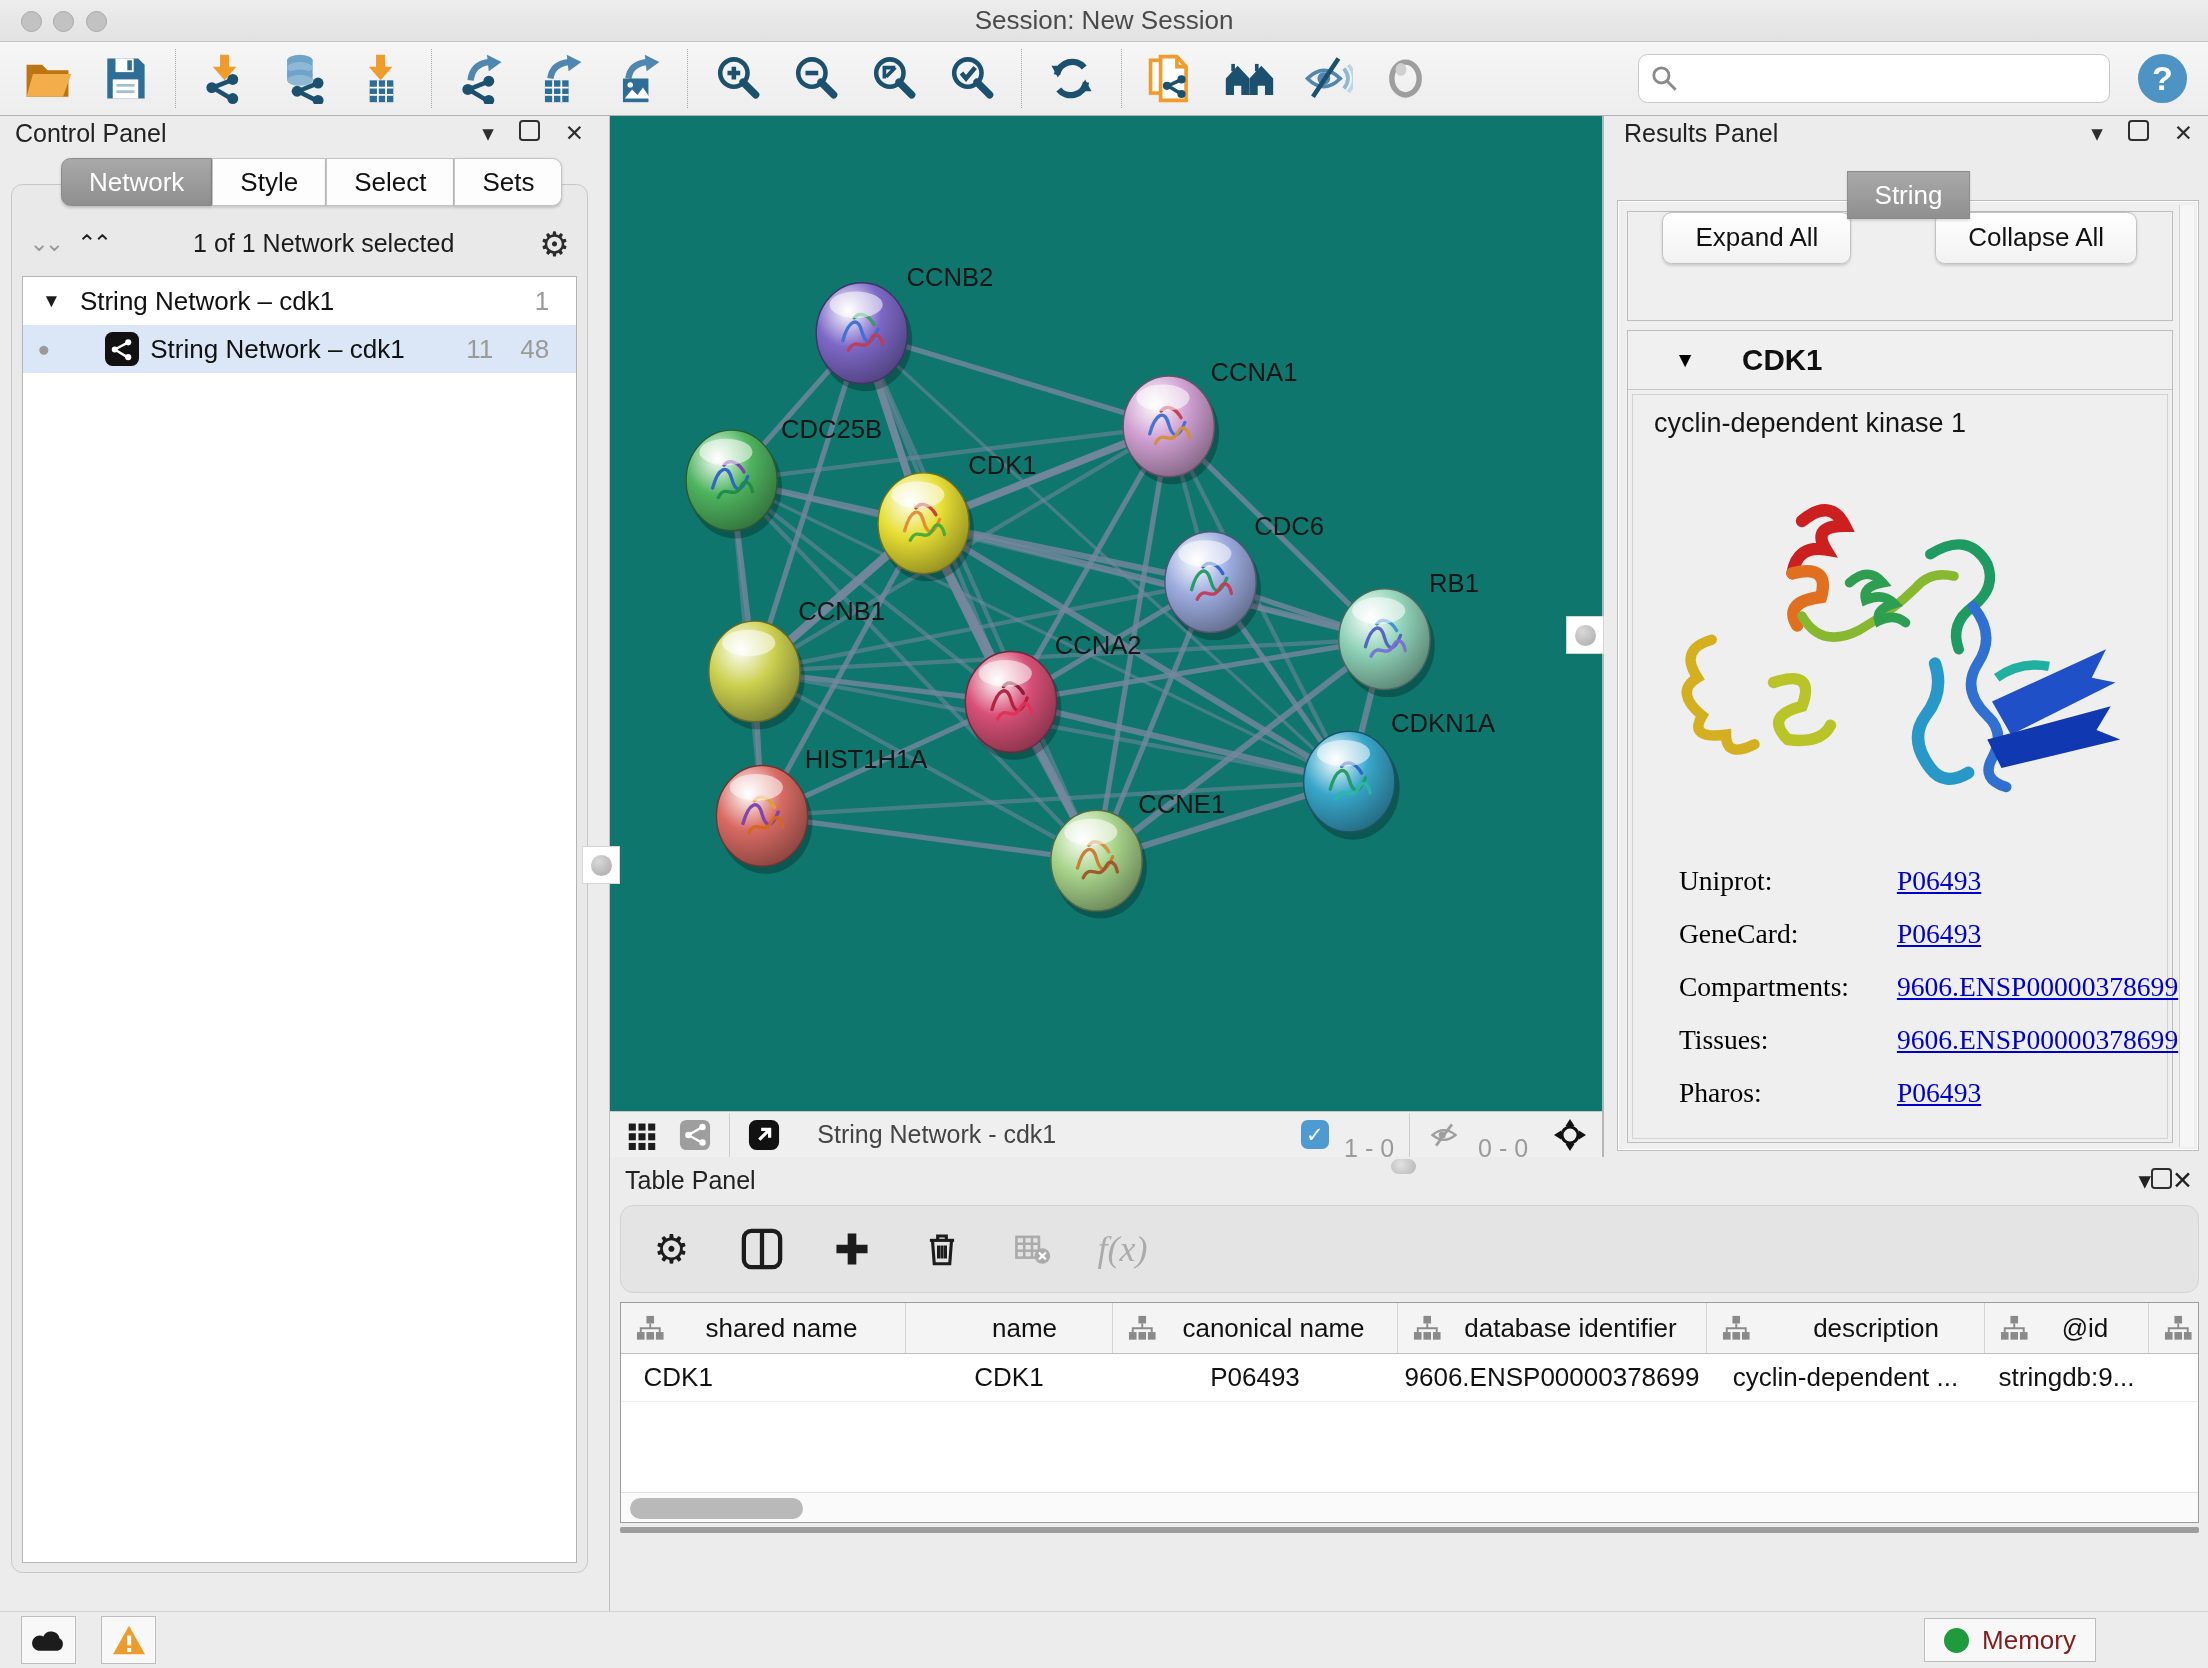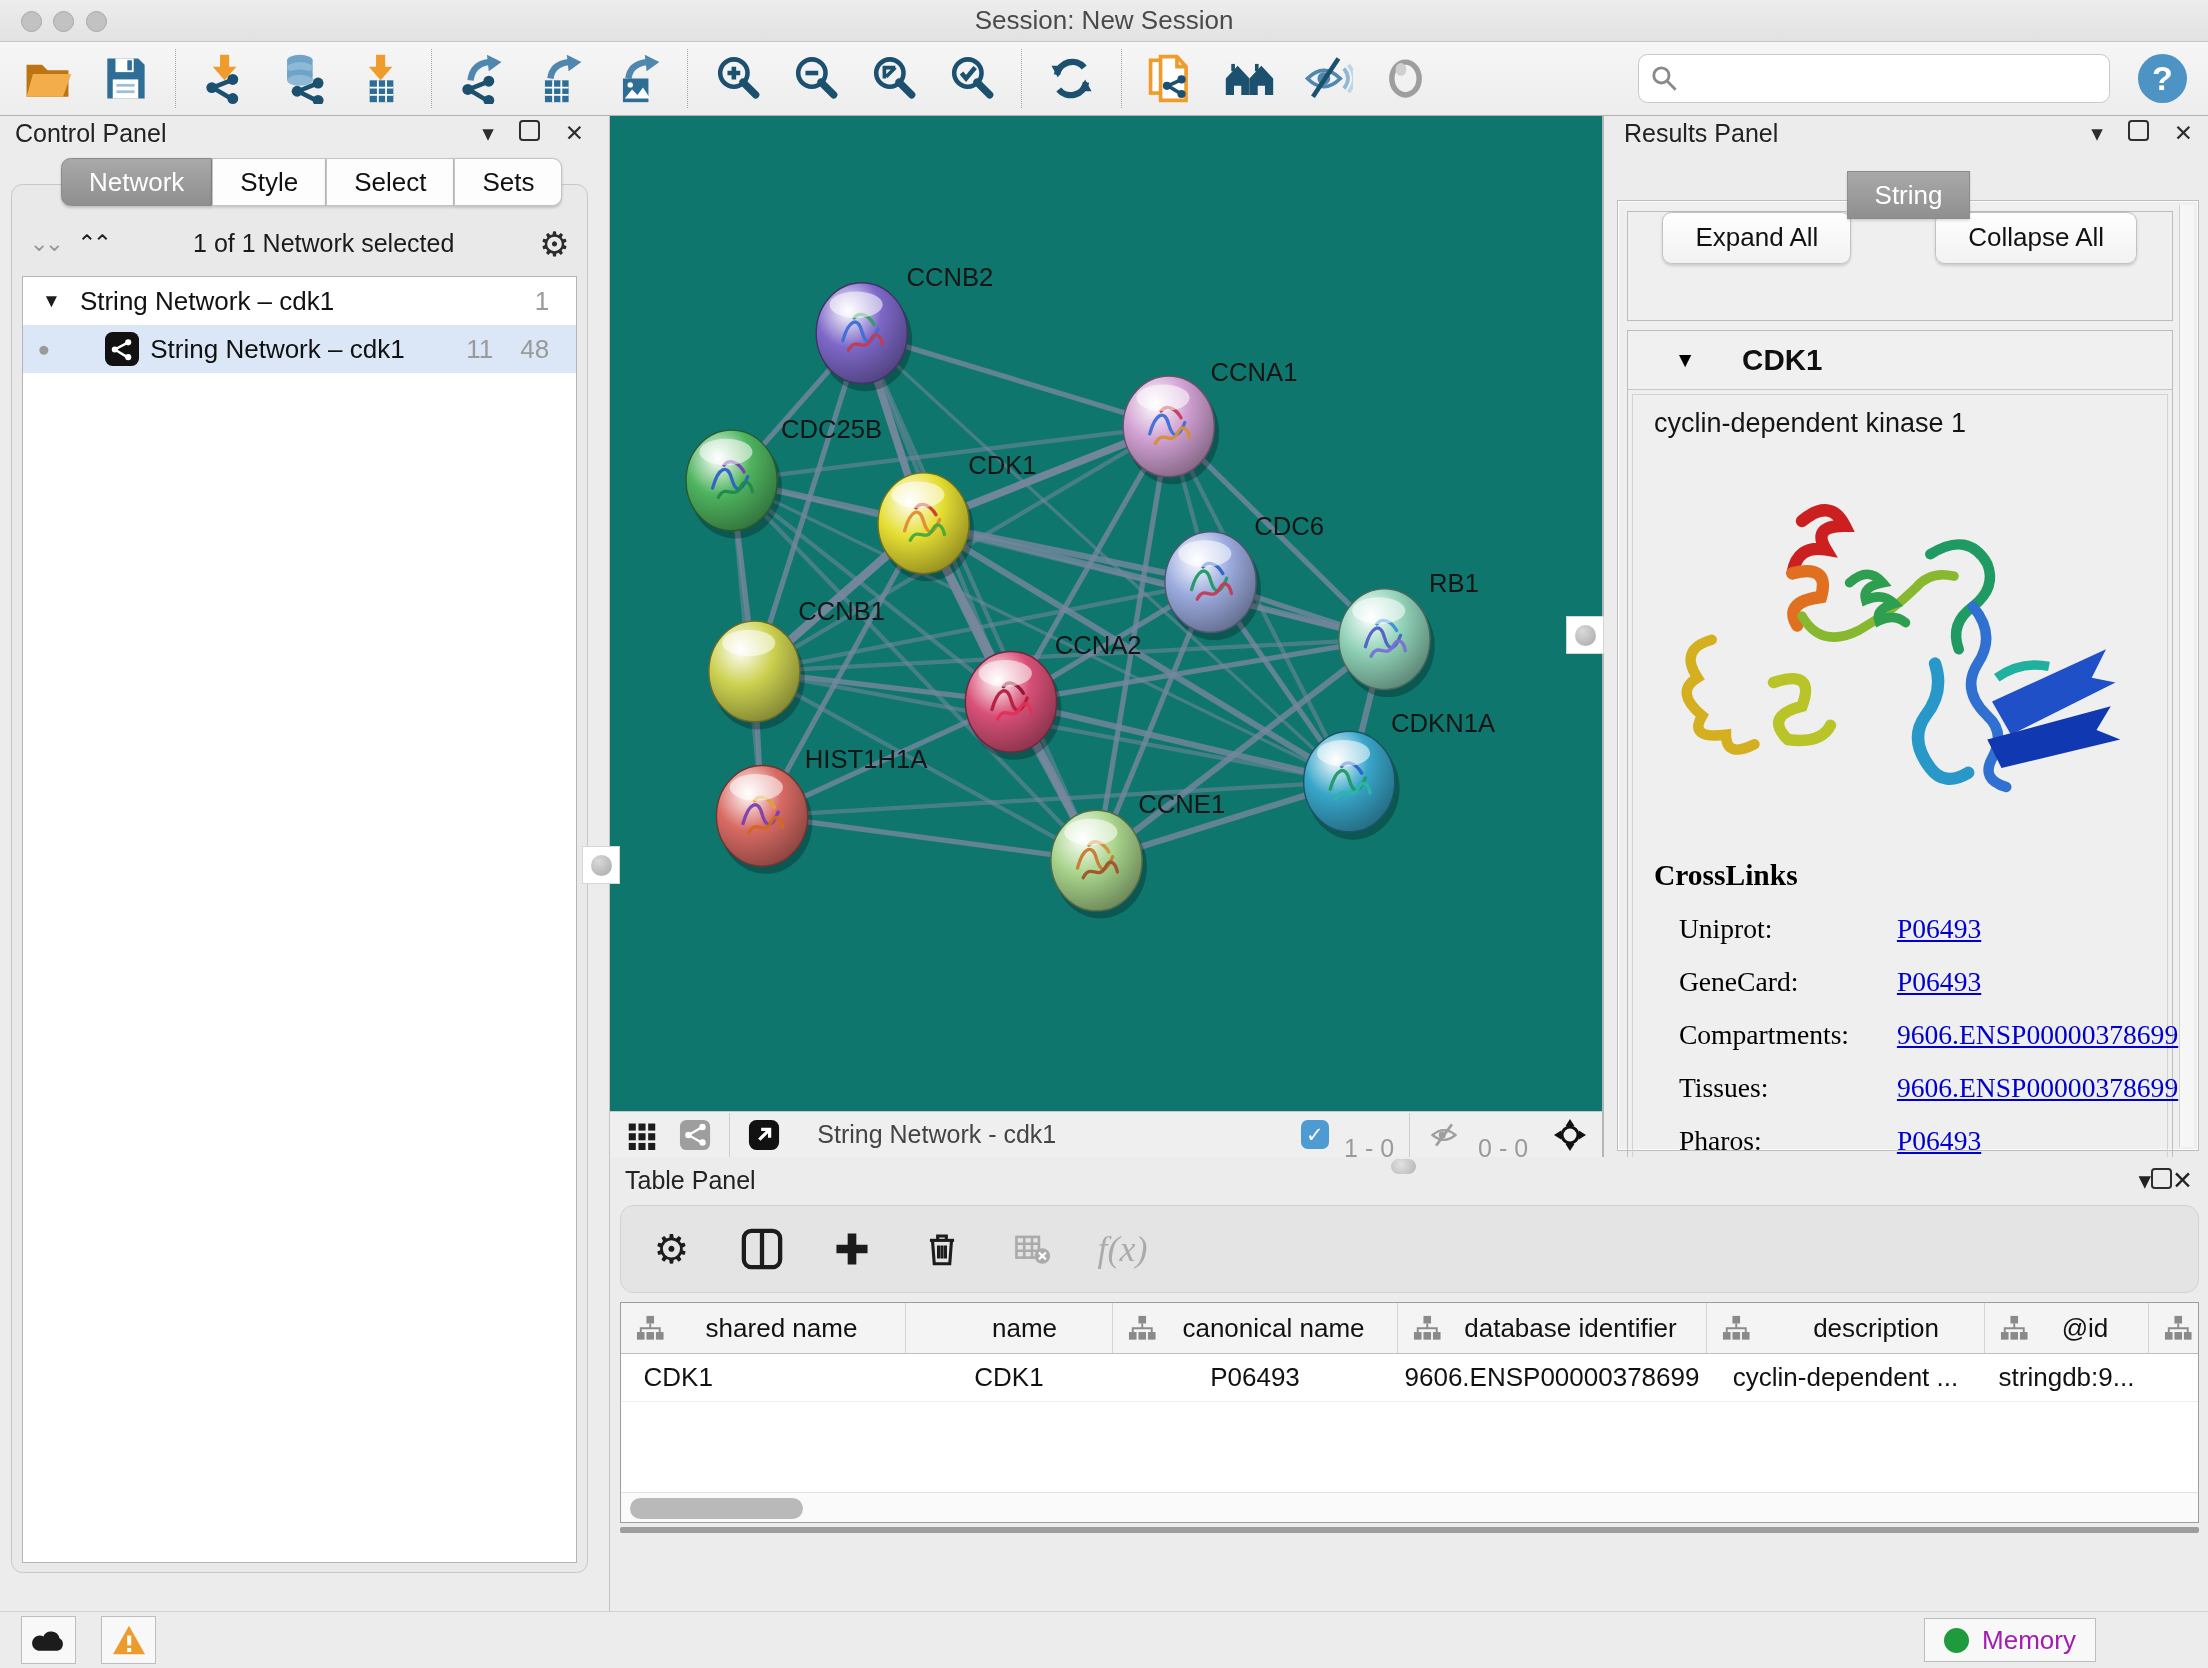--- a/index.html
+++ b/index.html
@@ -123,21 +123,21 @@
   .hthumb { position:absolute; left:9.5px; top:4.8px; width:173px; height:21px; border-radius:10.5px; background:#b9b9b9; cursor:pointer; }
   .tp-bottom-line { margin:3.8px 9.5px 0 9.5px; height:5.7px; background:#9d9d9d; border-radius:1.9px; }
   .tp-tabs { display:flex; justify-content:center; margin-top:21px; }
 
   
   .statusbar { position:absolute; left:0; right:0; bottom:0; height:57px; background:#ececec;
     border-top:1px solid #d2d2d2; display:flex; align-items:center; padding:0 21px; gap:25px; }
   .sb-btn { width:55px; height:48px; background:#f8f8f8; border:1.9px solid #bdbdbd;
     display:flex; align-items:center; justify-content:center; cursor:pointer; }
   .mem-btn { margin-left:auto; margin-right:91px; height:44px; background:#f8f8f8; border:1.9px solid #bdbdbd;
-    display:flex; align-items:center; gap:13.3px; padding:0 19px; font-size:26px; color:#a21caf; cursor:pointer; }
+    display:flex; align-items:center; gap:13.3px; padding:0 19px; font-size:26px; color:#7f1d1d; cursor:pointer; }
   .mem-dot { width:25px; height:25px; border-radius:50%; background:#1f9a3c; }
 </style>
 </head>
 <body>
 
 <div class="window">
 
   <div class="titlebar">
     <div class="traffic">
       <span></span>
@@ -684,21 +684,20 @@
               <path d="M200 125 q20 -18 35 0 q-22 4 -18 18 q18 -8 30 4 q-20 6 -16 18 q16 -8 28 2" stroke="#2e9e50" stroke-width="10"></path>
               <path d="M285 95 q40 -25 60 10 q10 25 -15 45 q-25 18 -15 45" stroke="#1f9a62" stroke-width="11"></path>
               <path d="M290 210 q10 30 -10 55 q-18 25 5 55 q15 20 40 5" stroke="#2898c8" stroke-width="13"></path>
               <path d="M330 150 q25 30 5 60 q-18 28 10 55 q20 18 5 45 q-12 22 15 30" stroke="#3070d0" stroke-width="11"></path>
             </g>
             <path d="M350 250 L470 195 L455 225 L480 230 L370 285 z" fill="#2050c8"></path>
             <path d="M345 290 L475 255 L460 280 L485 290 L360 320 z" fill="#1038b0"></path>
             <path d="M355 225 q25 -18 55 -12" stroke="#20b0a0" stroke-width="10" fill="none"></path>
           </svg>
           <div class="xl">
-            <div class="xl-title">CrossLinks</div>
             <div id="crosslinks-rows">
                 <div class="xl-row">
                   <span class="xl-label">Uniprot:</span>
                   <a href="#">P06493</a>
                 </div>
                 <div class="xl-row">
                   <span class="xl-label">GeneCard:</span>
                   <a href="#">P06493</a>
                 </div>
                 <div class="xl-row">

